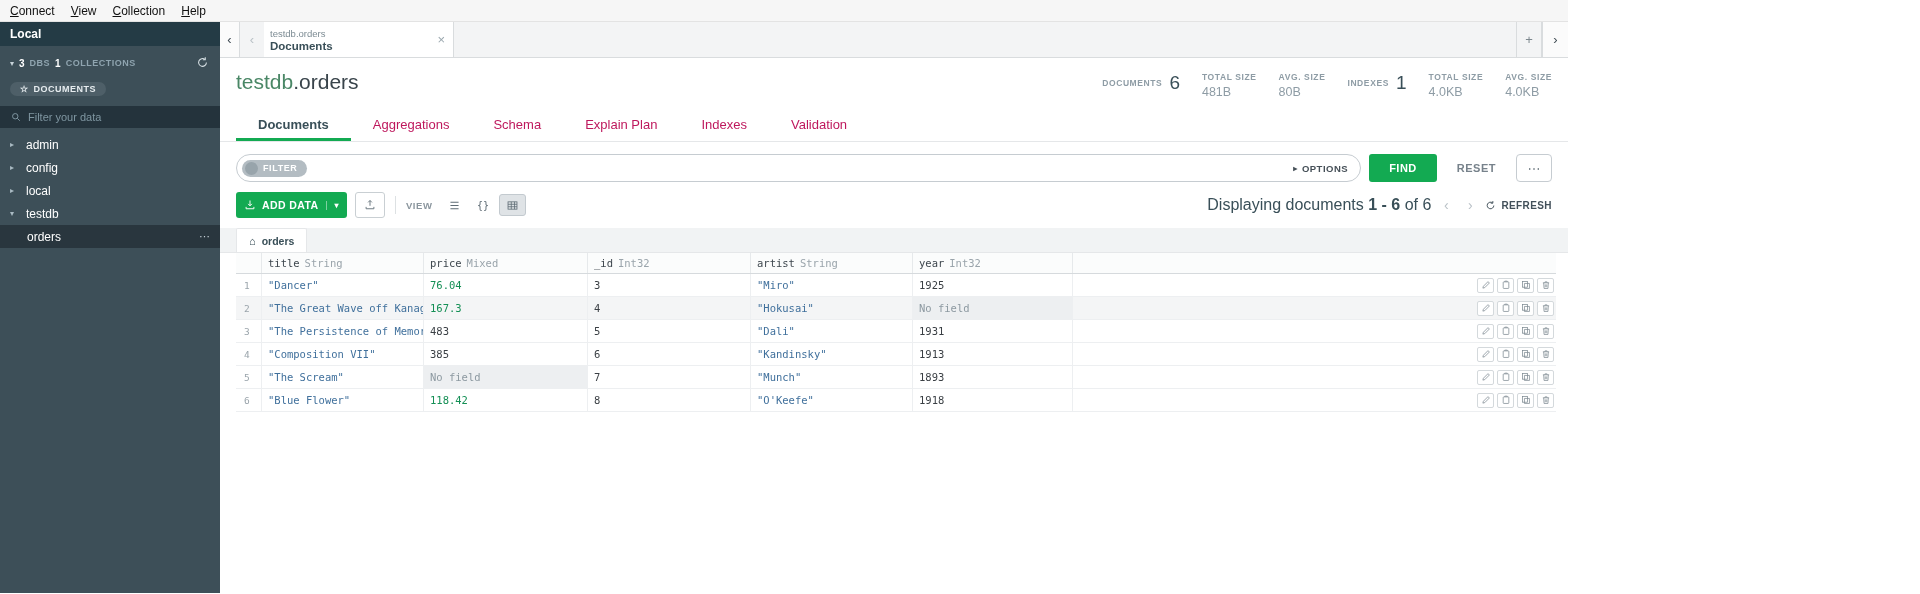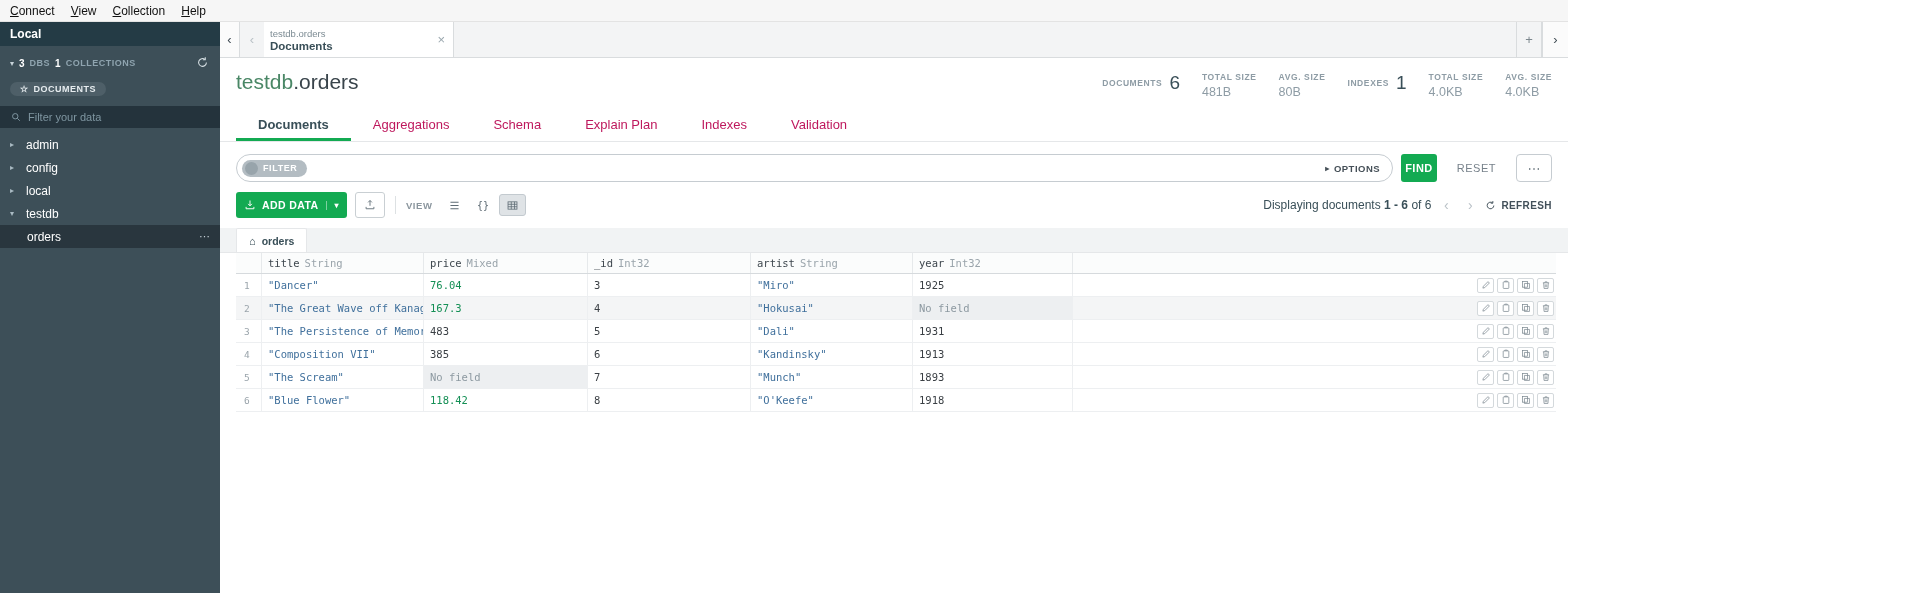--- a/index.html
+++ b/index.html
@@ -77,45 +77,45 @@
 
   .query-row { display:flex; align-items:center; gap:8px; margin:12px 16px 0; }
   .query-bar { flex:1; height:28px; border:1px solid #c6ccd1; border-radius:14px; display:flex; align-items:center;
     padding:0 12px 0 5px; background:#fff; cursor:text; }
   .filter-pill { display:flex; align-items:center; gap:5px; background:#b3bcc2; border-radius:10px;
     padding:2px 10px 2px 3px; color:#fff; font-size:9px; font-weight:bold; letter-spacing:.6px; cursor:pointer; }
   .pill-dot { width:13px; height:13px; border-radius:50%; background:#98a4ab; display:inline-block; }
   .options-toggle { margin-left:auto; display:flex; gap:4px; align-items:center; font-size:9.5px; font-weight:bold;
     letter-spacing:.5px; color:#454f57; cursor:pointer; }
   .options-toggle .caret { font-size:8px; }
-  .find-btn { height:28px; padding:0 4px; border:none; border-radius:3px; background:var(--green); color:#fff;
+  .find-btn { height:28px; padding:0 20px; border:none; border-radius:3px; background:var(--green); color:#fff;
     font-size:11px; font-weight:bold; letter-spacing:.5px; cursor:pointer; }
   .reset-btn { height:28px; padding:0 12px; border:none; border-radius:3px; background:#fff; color:#77828b;
-    font-size:11px; font-weight:normal; letter-spacing:.5px; cursor:pointer; }
+    font-size:11px; font-weight:bold; letter-spacing:.5px; cursor:pointer; }
   .more-btn { height:28px; width:36px; border:1px solid #c6ccd1; border-radius:4px; background:#fff; color:#5d6a72;
     font-size:13px; cursor:pointer; }
 
   .toolbar { display:flex; align-items:center; gap:8px; margin:10px 16px 0; }
   .add-data-btn { display:flex; align-items:center; gap:6px; background:var(--green); border:none; border-radius:3px;
     color:#fff; height:26px; padding:0 8px; font-size:10.5px; font-weight:bold; letter-spacing:.4px; cursor:pointer; }
   .add-data-btn svg { width:12px; height:12px; }
   .caret-box { border-left:1px solid rgba(255,255,255,.45); padding-left:7px; margin-left:2px; font-size:8px; }
   .icon-btn { width:30px; height:26px; border:1px solid #c9cfd3; border-radius:3px; background:#fff; color:#6b7881;
     display:flex; align-items:center; justify-content:center; cursor:pointer; }
   .icon-btn svg { width:12px; height:12px; }
   .tdivider { width:1px; height:18px; background:#dde1e3; margin:0 2px; }
   .view-label { font-size:9.5px; font-weight:bold; letter-spacing:.6px; color:#8b969e; }
   .view-toggles { display:flex; gap:2px; }
   .vt-btn { width:27px; height:22px; border:1px solid transparent; background:transparent; color:#5f6c75;
     border-radius:3px; display:flex; align-items:center; justify-content:center; cursor:pointer;
     font-family:"DejaVu Sans Mono", monospace; font-size:10px; }
   .vt-btn svg { width:13px; height:13px; }
   .vt-btn.active { background:#dfe3e6; border-color:#c3cacf; }
   .toolbar-right { margin-left:auto; display:flex; align-items:center; gap:6px; }
-  .doc-count { font-size:12px; color:#394f58; }
+  .doc-count { font-size:16px; color:#394f58; }
   .pg-btn { border:none; background:none; color:#b9c1c7; font-size:14px; width:18px; cursor:pointer; padding:0; }
   .refresh-btn { display:flex; align-items:center; gap:5px; border:none; background:none; color:#42505a;
     font-size:10px; font-weight:bold; letter-spacing:.4px; cursor:pointer; }
   .refresh-btn svg { width:11px; height:11px; }
 
   .crumb-bar { margin-top:10px; background:#f1f3f4; height:25px; display:flex; align-items:flex-end;
     padding-left:16px; border-bottom:1px solid #e5e7e9; }
   .crumb-chip { background:#fff; height:24px; display:flex; align-items:center; gap:6px; padding:0 12px;
     font-size:10.5px; font-weight:bold; color:#394f58; border:1px solid #e5e7e9; border-bottom:none;
     border-radius:2px 2px 0 0; cursor:pointer; }

